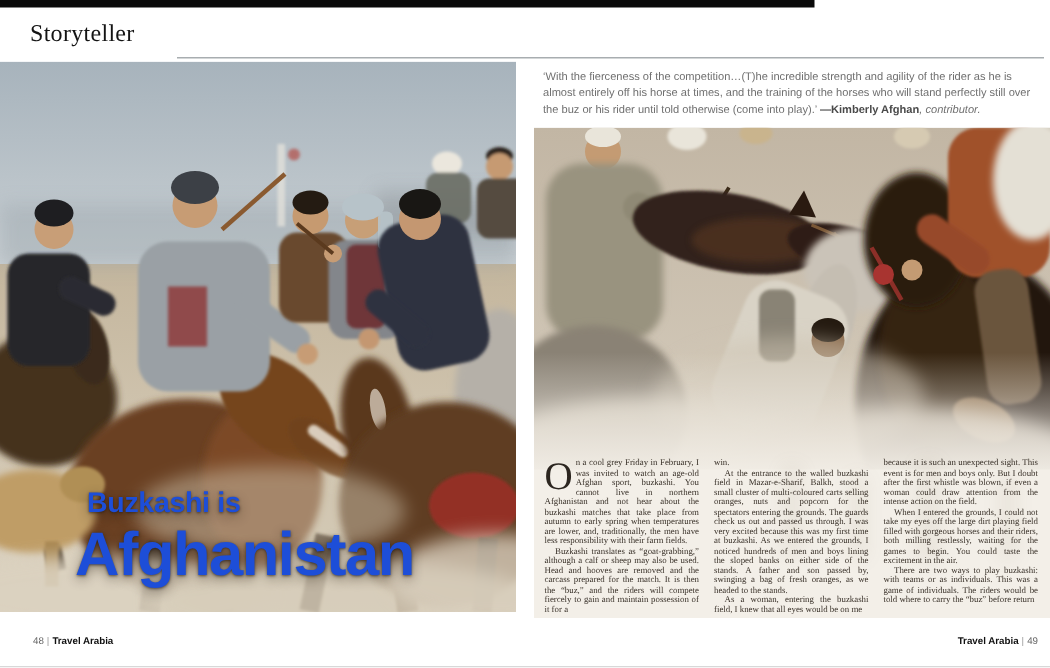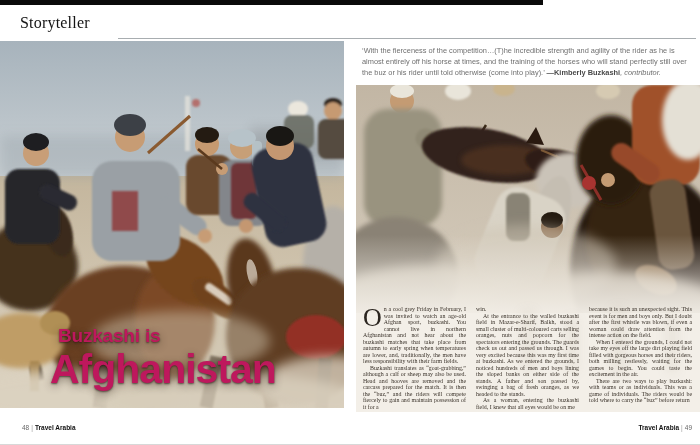--- a/index.html
+++ b/index.html
@@ -17,21 +17,21 @@
     position:absolute;left:362px;top:46px;width:334px;
     font-size:7.4px;line-height:10.8px;color:#6f6f6f;text-align:left;
   }
   .pull-quote b{color:#4a4a4a;}
   .pull-quote i{text-align:center;}
   .photo{position:absolute;overflow:hidden;}
   .photo-left{left:0;top:41px;width:344px;height:367px;}
   .photo-right{left:356px;top:85px;width:344px;height:327px;}
   .photo svg{display:block;width:100%;height:100%;}
   .headline{
-    position:absolute;left:50px;top:284px;color:#be185d;font-weight:700;
+    position:absolute;left:50px;top:284px;color:#1d4ed8;font-weight:700;
     text-shadow:0 1px 2px rgba(35,25,15,.65),0 3px 8px rgba(35,25,15,.45);
   }
   .headline .kicker{display:block;font-size:19px;margin-left:8px;letter-spacing:-.2px;}
   .headline .title{display:block;font-size:41px;letter-spacing:-1px;line-height:44px;margin-top:0;}
   .article{
     position:absolute;left:363px;top:306px;width:329px;display:flex;gap:10px;
     font-family:"Liberation Serif",serif;font-size:5.9px;line-height:6.5px;color:#3a322a;
   }
   .article .col{width:103px;}
   .article p{margin:0;text-align:justify;}
@@ -50,21 +50,21 @@
 <body>
 
 <div class="spread">
 
   <div class="top-bar"></div>
 
   <div class="section-title">Storyteller</div>
   <div class="header-rule"></div>
 
   <div class="pull-quote"><span>‘With the fierceness of the competition…(T)he incredible strength and agility of the rider as he is almost entirely off his horse at times, and the training of the horses who will stand perfectly still over the buz or his rider until told otherwise (come into play).’</span>
-    <b>—Kimberly Buzkashi</b><i>, contributor.</i></div>
+    <b>—Kimberly Afghan</b><i>, contributor.</i></div>
 
   <div class="photo photo-left">
     <svg viewBox="0 0 344 367" preserveAspectRatio="none">
       <defs>
         <linearGradient id="skyL" x1="0" y1="0" x2="0" y2="1">
           <stop offset="0" stop-color="#a7b3bc"></stop>
             <stop offset="1" stop-color="#cdd3d6"></stop>
         </linearGradient>
         <linearGradient id="groundL" x1="0" y1="0" x2="0" y2="1">
           <stop offset="0" stop-color="#c4b69d"></stop>

